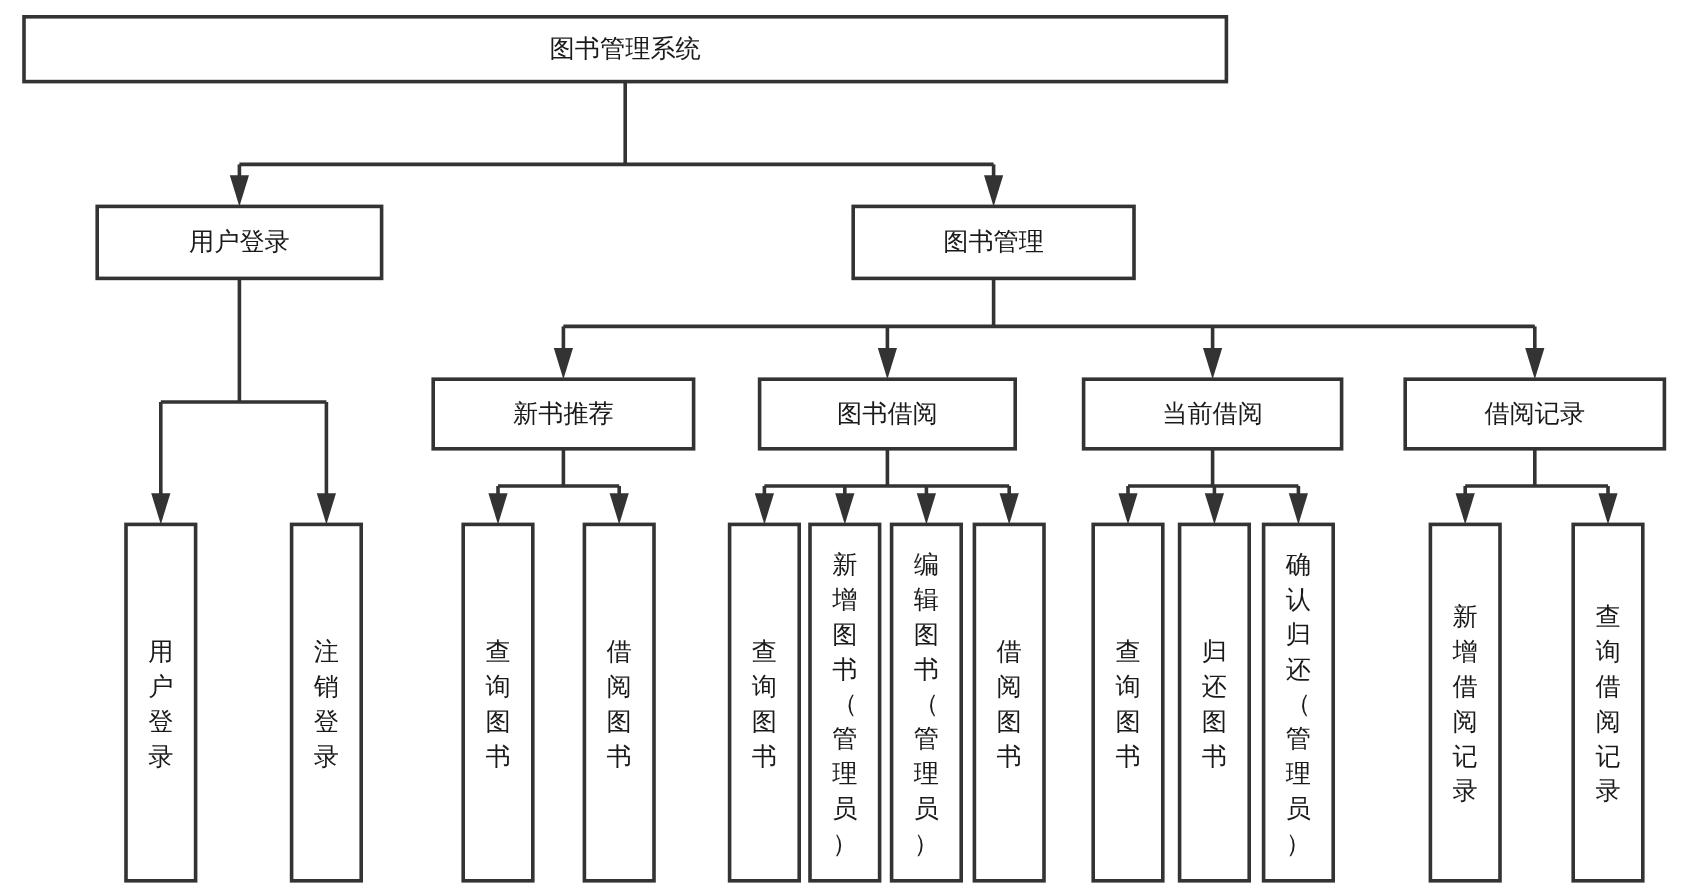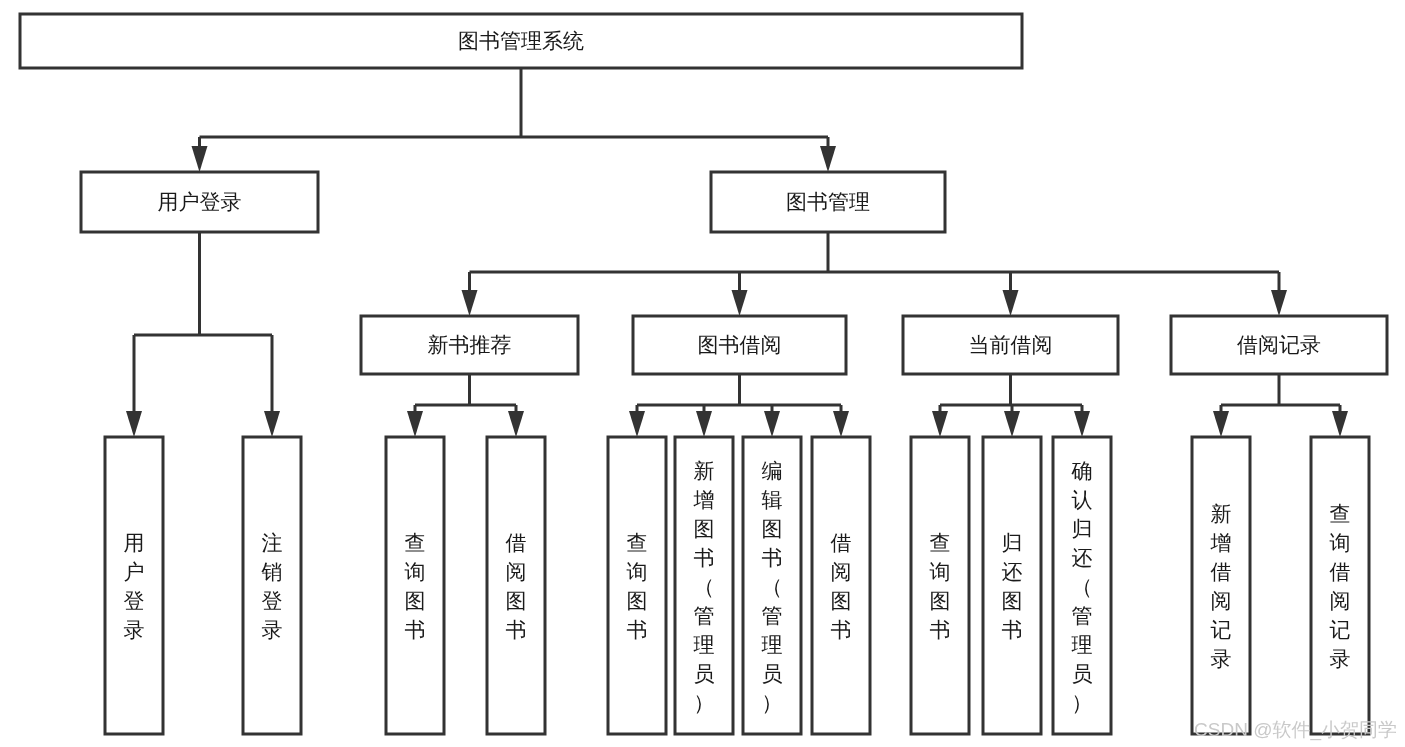--- a/index.html
+++ b/index.html
@@ -209,14 +209,13 @@
         <g>
           <rect x="1192" y="437" width="58" height="297" class="node-box"></rect>
           <text x="1221" y="521.12" class="node-label-v"><tspan x="1221" dy="0">新</tspan><tspan x="1221" dy="29">增</tspan><tspan x="1221" dy="29">借</tspan><tspan x="1221" dy="29">阅</tspan><tspan x="1221" dy="29">记</tspan><tspan x="1221" dy="29">录</tspan></text>
         </g>
         <g>
           <rect x="1311" y="437" width="58" height="297" class="node-box"></rect>
           <text x="1340" y="521.12" class="node-label-v"><tspan x="1340" dy="0">查</tspan><tspan x="1340" dy="29">询</tspan><tspan x="1340" dy="29">借</tspan><tspan x="1340" dy="29">阅</tspan><tspan x="1340" dy="29">记</tspan><tspan x="1340" dy="29">录</tspan></text>
         </g>
       </g>
   </svg>
-  <div class="watermark">CSDN @软件_小贺同学</div>
 </div>
 
 </body></html>

